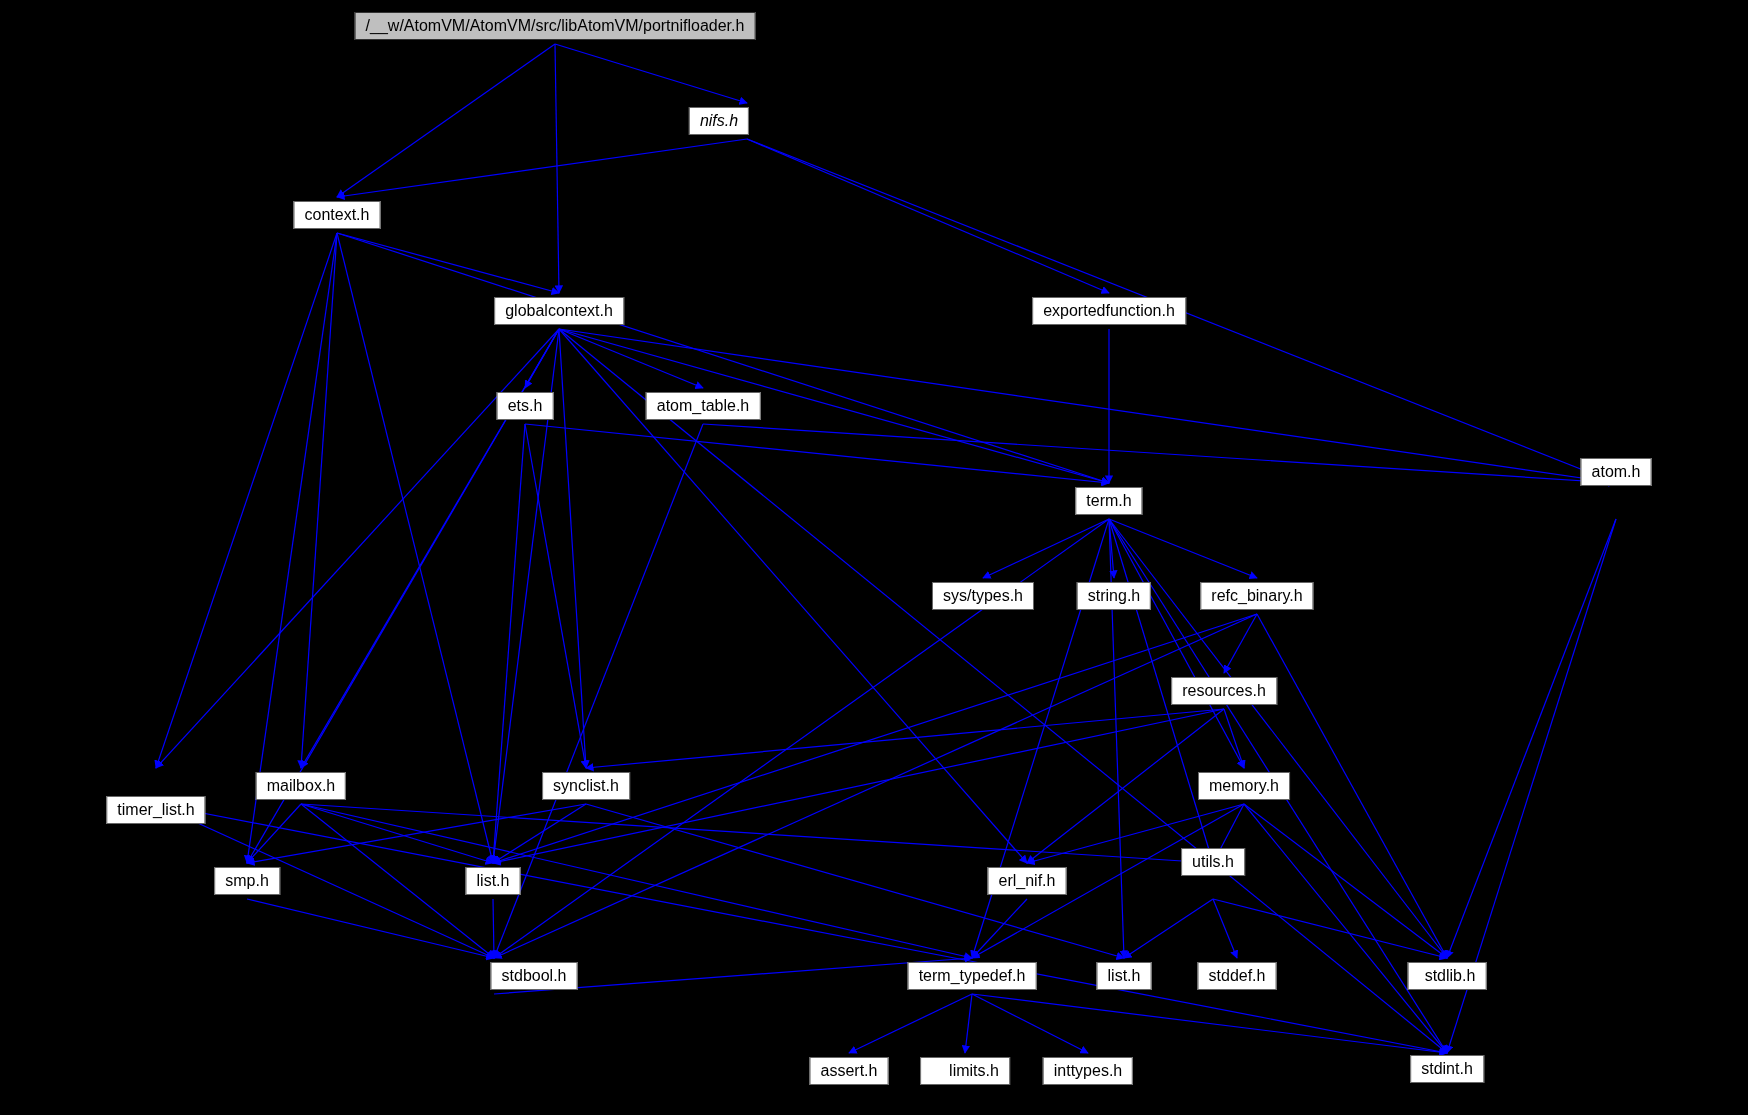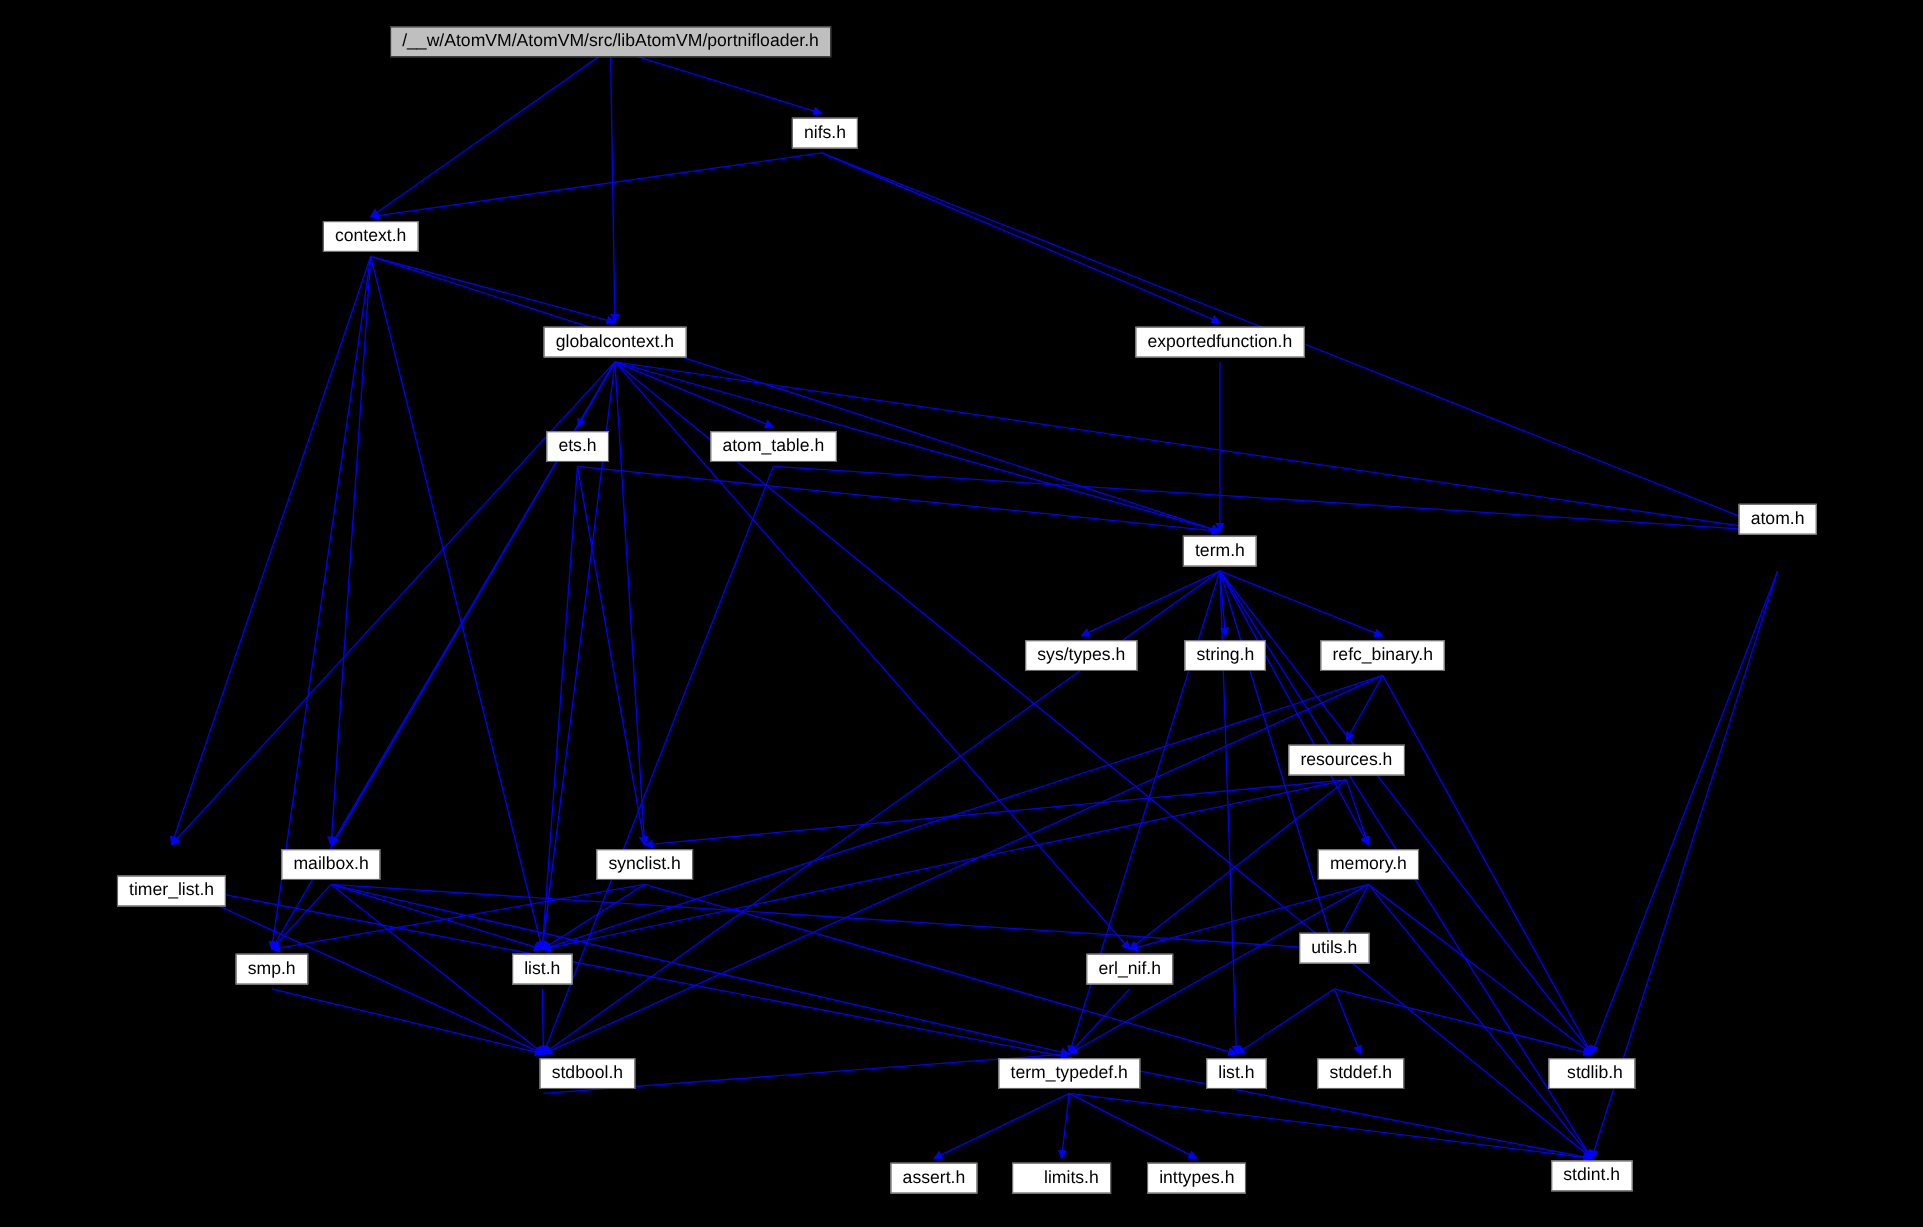--- a/index.html
+++ b/index.html
@@ -116,22 +116,22 @@
       <path d="M 1213 899 Q 1330 928.5 1447 958" marker-end="url(#arrow)"></path>
       <path d="M 972 994 Q 910.5 1023.5 849 1053" marker-end="url(#arrow)"></path>
       <path d="M 972 994 Q 968.5 1023.5 965 1053" marker-end="url(#arrow)"></path>
       <path d="M 972 994 Q 1030 1023.5 1088 1053" marker-end="url(#arrow)"></path>
       <path d="M 972 994 Q 1209.5 1023.5 1447 1053" marker-end="url(#arrow)"></path>
       <path d="M 494 994 Q 733 976 972 958" marker-end="url(#arrow)"></path>
     </g>
 </svg>
 
 <div id="node-layer">
-    <div class="node root" style="left: 555px; top: 26px; margin-top: 12px;"><span>/__w/AtomVM/AtomVM/src/libAtomVM/portnifloader.h</span></div>
-    <div class="node" style="left: 750px; top: 121px;"><span>nifs.h</span></div>
+    <div class="node root" style="left: 555px; top: 26px;"><span>/__w/AtomVM/AtomVM/src/libAtomVM/portnifloader.h</span></div>
+    <div class="node" style="left: 719px; top: 121px; font-style: italic;"><span>nifs.h</span></div>
     <div class="node" style="left: 337px; top: 215px;"><span>context.h</span></div>
     <div class="node" style="left: 559px; top: 311px;"><span>globalcontext.h</span></div>
     <div class="node" style="left: 1109px; top: 311px;"><span>exportedfunction.h</span></div>
     <div class="node" style="left: 525px; top: 406px;"><span>ets.h</span></div>
     <div class="node" style="left: 703px; top: 406px;"><span>atom_table.h</span></div>
     <div class="node" style="left: 1109px; top: 501px;"><span>term.h</span></div>
     <div class="node" style="left: 1616px; top: 472px;"><span>atom.h</span></div>
     <div class="node" style="left: 983px; top: 596px;"><span>sys/types.h</span></div>
     <div class="node" style="left: 1114px; top: 596px;"><span>string.h</span></div>
     <div class="node" style="left: 1257px; top: 596px;"><span>refc_binary.h</span></div>

